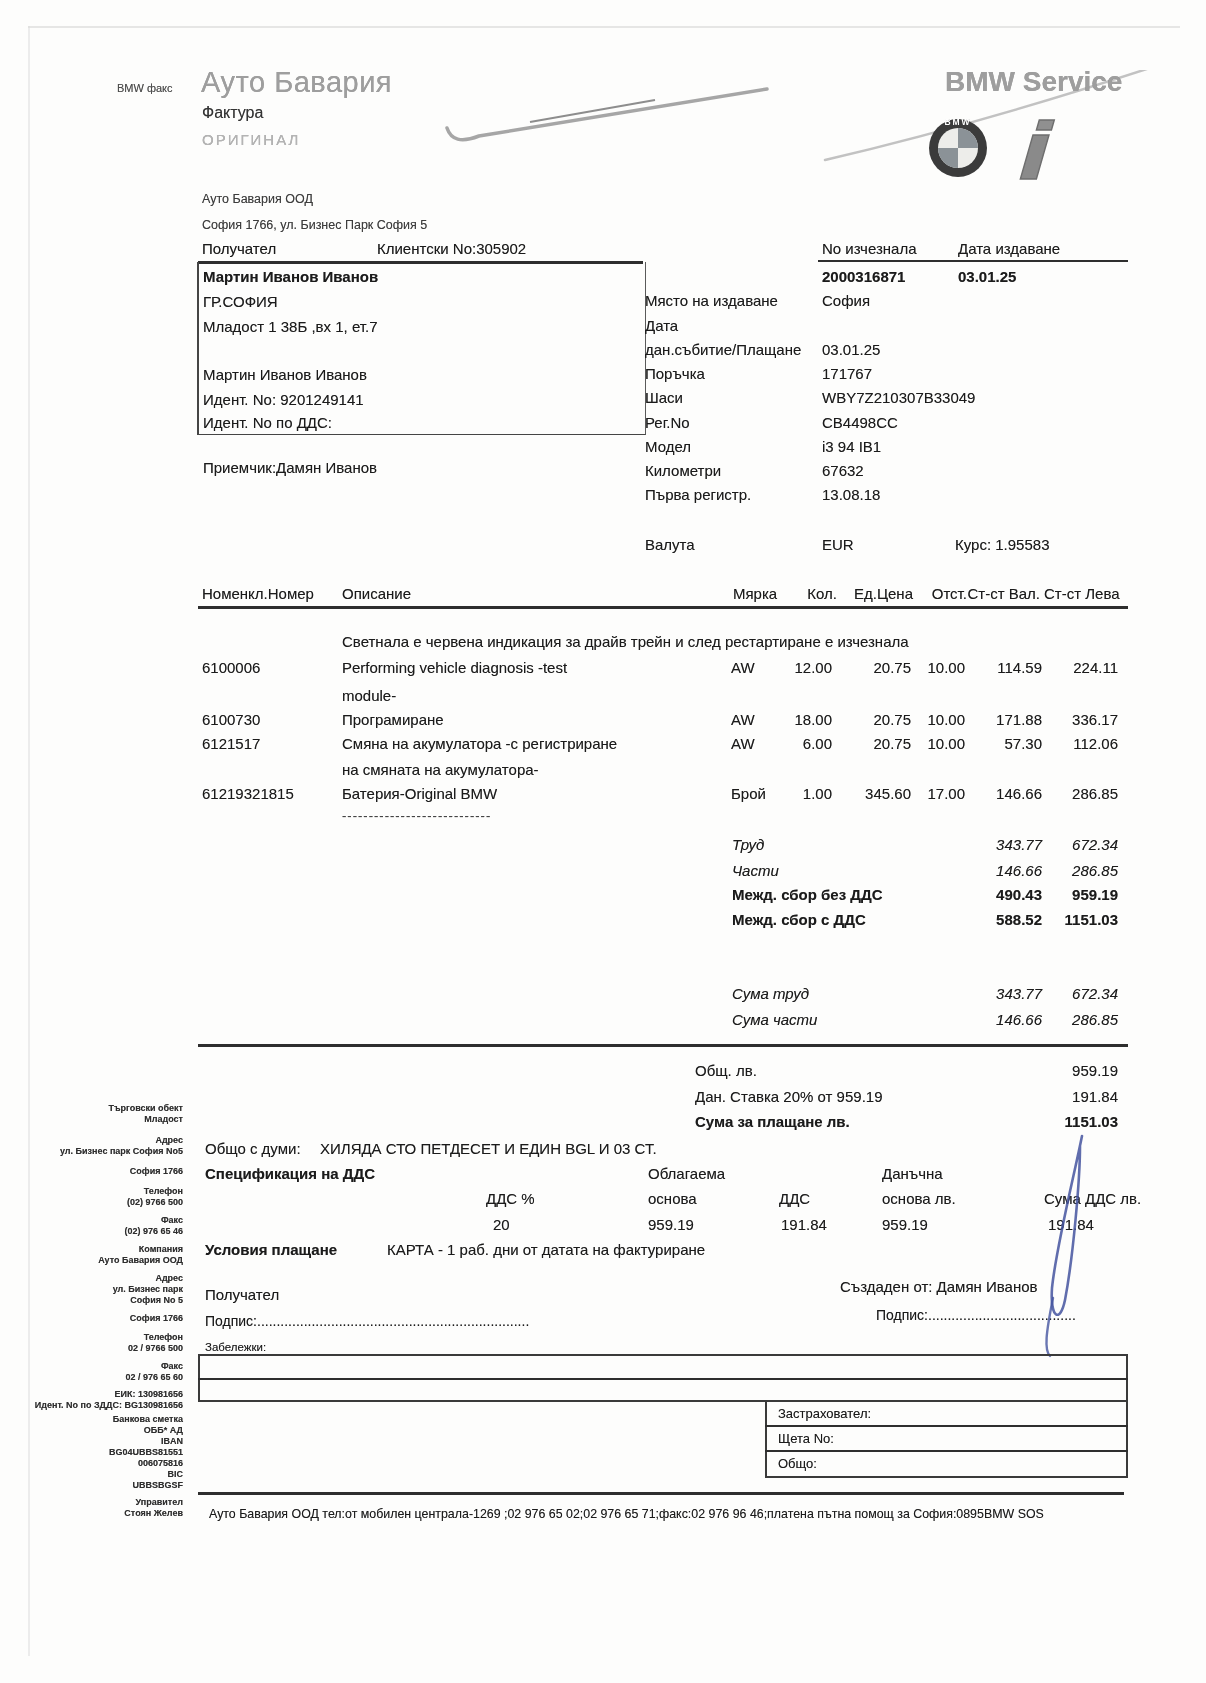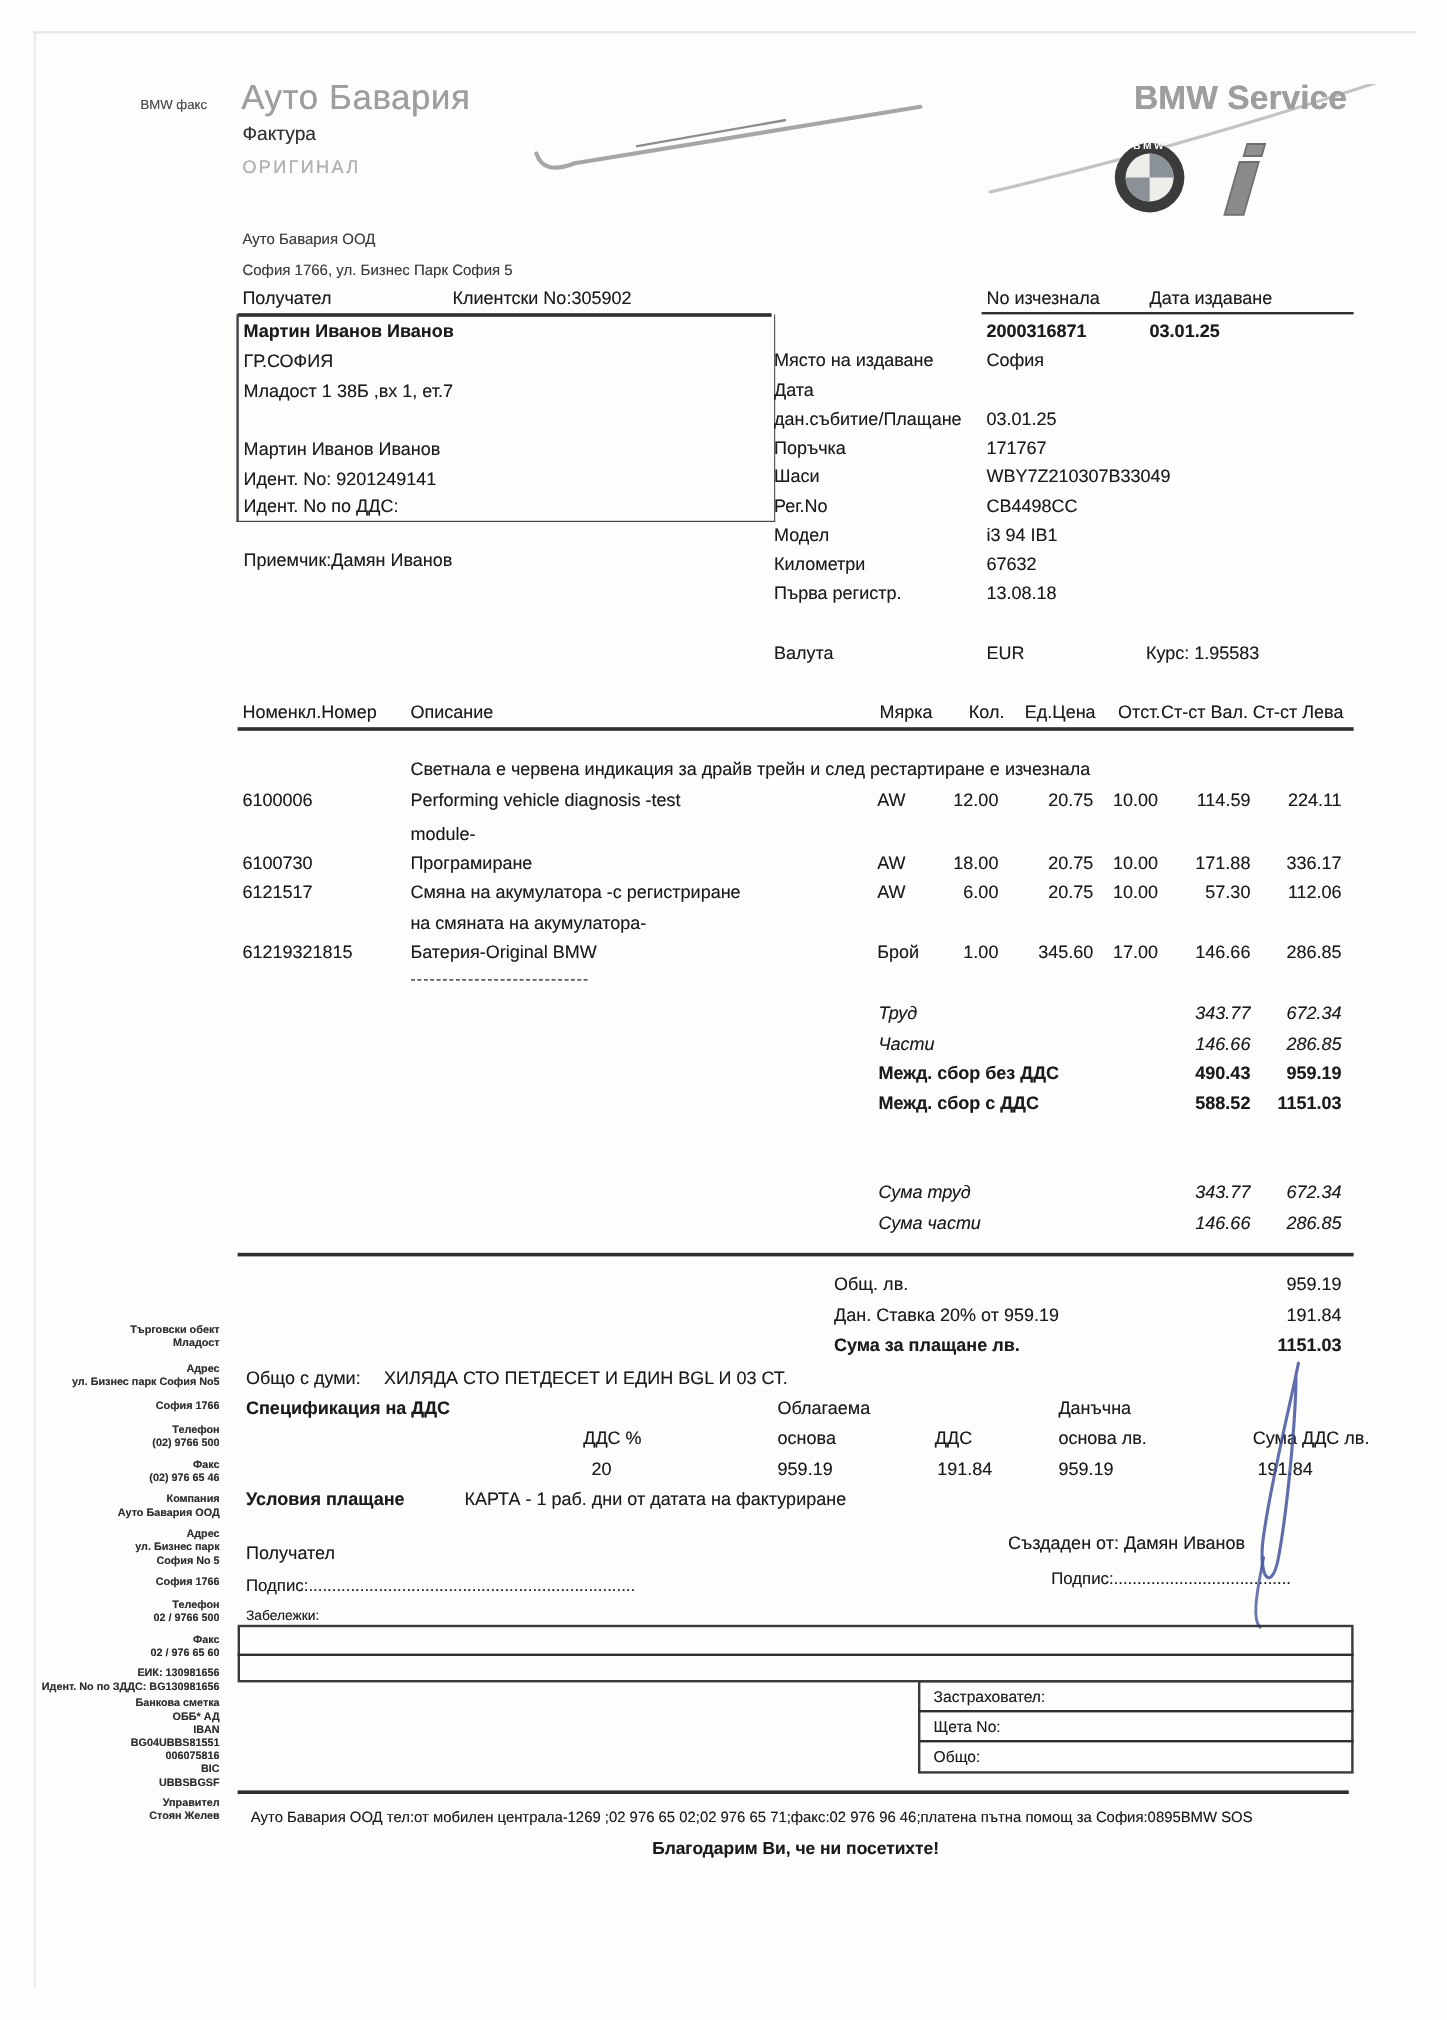--- a/index.html
+++ b/index.html
@@ -223,21 +223,20 @@
 
   <div class="box" style="left:765px;top:1400px;width:359px;height:74px"></div>
   <div class="line" style="left:765px;top:1425px;width:363px;height:2px"></div>
   <div class="line" style="left:765px;top:1450px;width:363px;height:2px"></div>
   <div class="abs ins-label" style="left:778px;top:1406px">Застраховател:</div>
   <div class="abs ins-label" style="left:778px;top:1431px">Щета No:</div>
   <div class="abs ins-label" style="left:778px;top:1456px">Общо:</div>
 
   <div class="line" style="left:198px;top:1492px;width:926px;height:3px"></div>
   <div class="abs" style="left:209px;top:1507px;font-size:12.4px">Ауто Бавария ООД тел:от мобилен  централа-1269 ;02 976 65 02;02 976 65 71;факс:02 976 96 46;платена пътна помощ за София:0895BMW SOS</div>
-  <div class="abs b c" style="left:198px;top:1533px;width:930px;font-size:14.5px">Благодарим Ви, че ни посетихте!</div>
 
   <div class="sb" style="top:1103px">Търговски обект
 Младост</div>
   <div class="sb" style="top:1135px">Адрес
 ул. Бизнес парк София No5</div>
   <div class="sb" style="top:1166px">София 1766</div>
   <div class="sb" style="top:1186px">Телефон
 (02) 9766 500</div>
   <div class="sb" style="top:1215px">Факс
 (02) 976 65 46</div>

